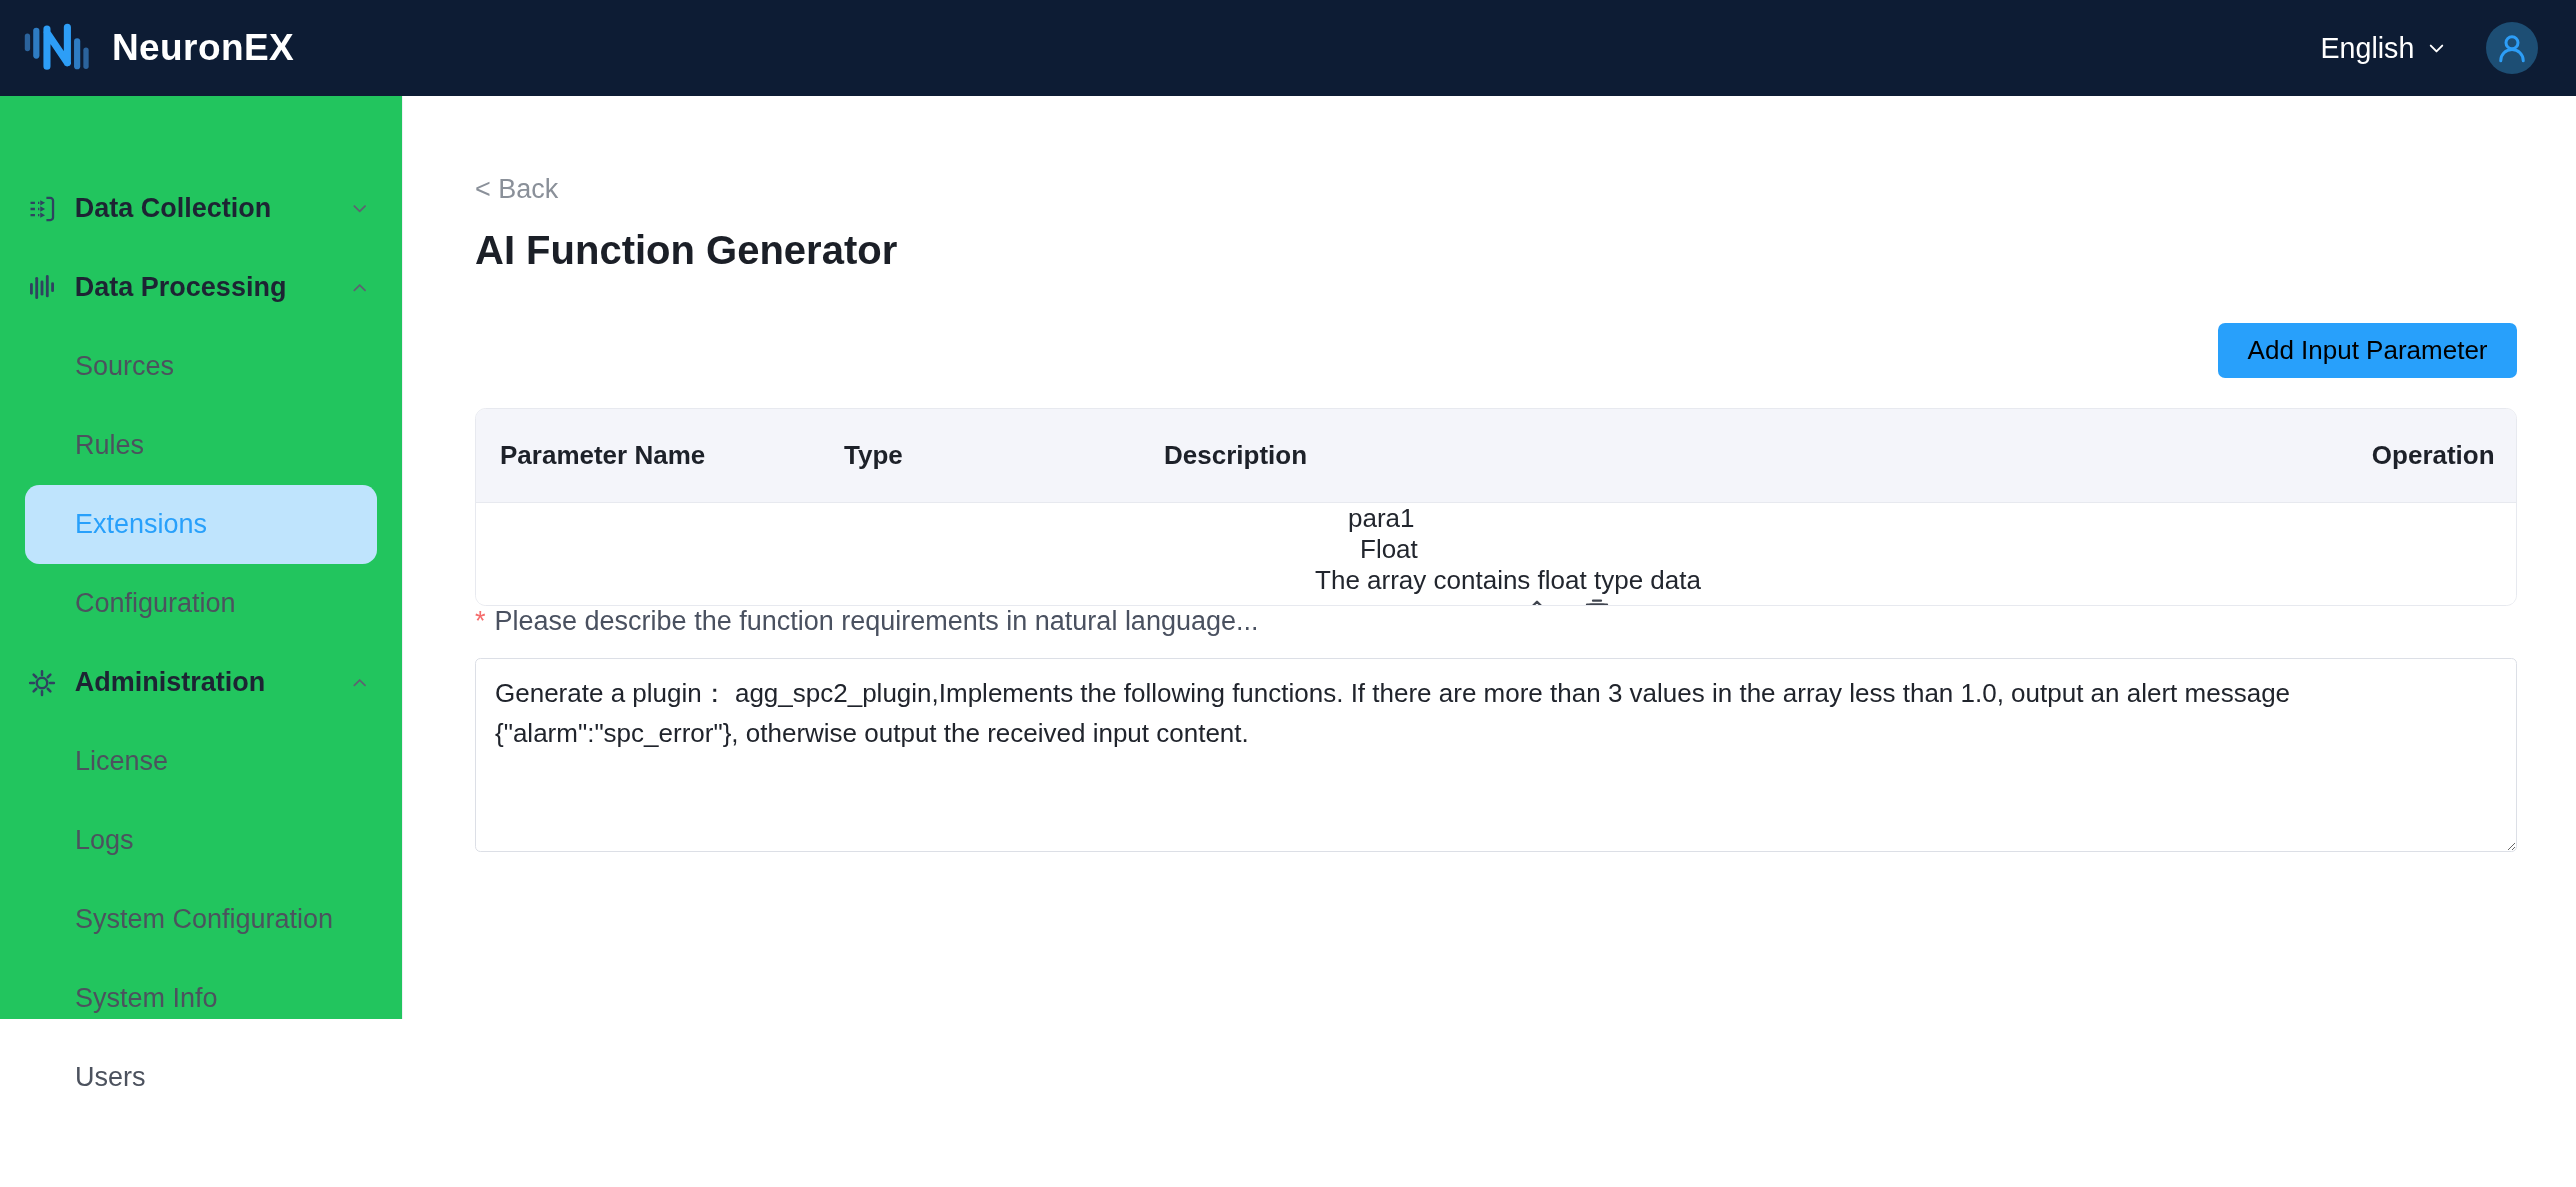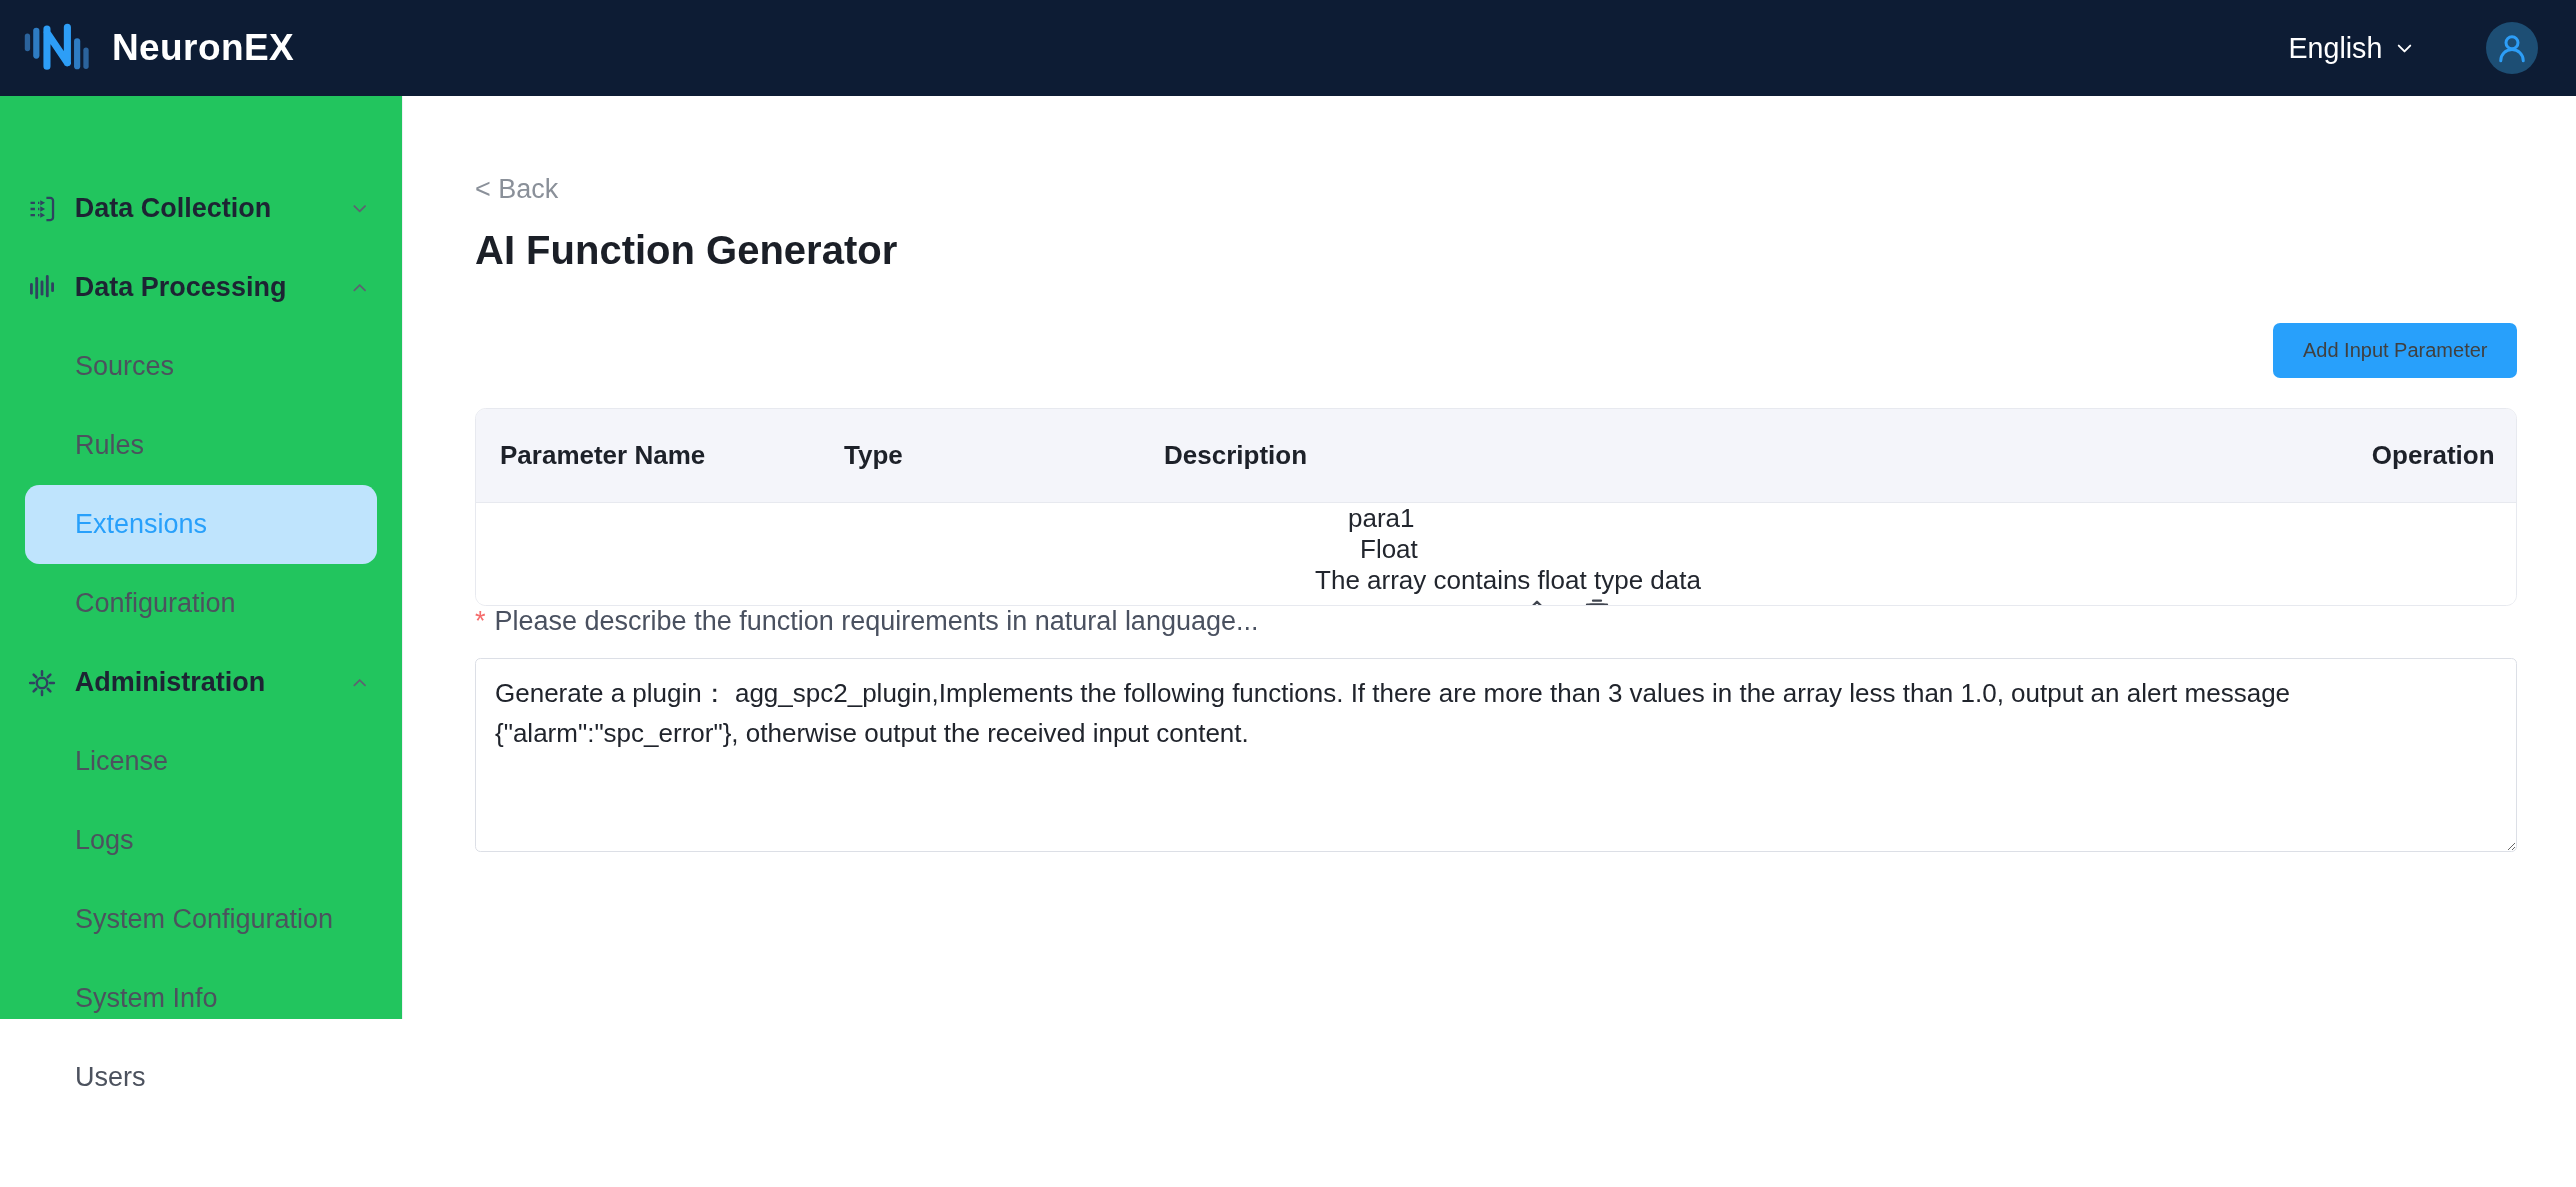--- a/index.html
+++ b/index.html
@@ -4,41 +4,41 @@
 <style>
   * { margin:0; padding:0; box-sizing:border-box; }
   html,body { width:2576px; height:1187px; overflow:hidden; }
   body { font-family:"Liberation Sans","DejaVu Sans",sans-serif; background:#ffffff; color:#22262e; }
   .page { width:2576px; height:1019px; display:flex; flex-direction:column; }
 
   
   .topbar { height:96px; background:#0d1c34; display:flex; align-items:center; padding:0 38px 0 23px; flex:0 0 auto; }
   .brand { display:flex; align-items:center; }
   .brand-name { color:#ffffff; font-size:37px; font-weight:700; margin-left:18px; letter-spacing:0.4px; }
-  .topbar-right { margin-left:auto; display:flex; align-items:center; gap:70px; }
+  .topbar-right { margin-left:auto; display:flex; align-items:center; gap:38px; }
   .lang { display:flex; align-items:center; gap:10.7px; color:#ffffff; font-size:28.6px; cursor:pointer; }
   .avatar { width:52px; height:52px; border-radius:50%; background:#1d4e74; display:flex; align-items:center; justify-content:center; cursor:pointer; }
 
   
   .body { flex:1; display:flex; min-height:0; }
   .sidebar { width:403px; background:#22c55e; border-right:0.9px solid #eef0f4; padding-top:73px; flex:0 0 auto; }
   .side-item { height:79px; margin:0 25px; border-radius:14.3px; display:flex; align-items:center; font-size:27px; color:#1d2433; cursor:pointer; }
   .side-item .icon { width:30px; height:30px; margin-left:1.8px; flex:0 0 auto; display:flex; }
   .side-item .lbl { margin-left:18px; font-weight:600; }
   .side-item .chev { margin-left:auto; margin-right:7.1px; display:flex; color:#5c6470; }
   .side-item.sub { color:#4c525e; }
   .side-item.sub .lbl { margin-left:50px; font-weight:400; }
   .side-item.active { background:#bfe4fd; color:#28a0fb; }
   .side-item.active .lbl { color:#28a0fb; }
 
   
   .main { flex:1; background:#ffffff; padding:78px 59px 4px 72px; min-width:0; }
   .back { font-size:27px; color:#8a9099; cursor:pointer; width:max-content; }
   .title { margin-top:23px; font-size:40px; font-weight:700; color:#1b1f27; }
-  .btn { background:#28a0fb; color:#404040; border:none; border-radius:7.1px; font-size:20px;
+  .btn { background:#28a0fb; color:#000000; border:none; border-radius:7.1px; font-size:26px;
          font-family:inherit; cursor:pointer; }
   .add-row { margin-top:50px; display:flex; justify-content:flex-end; }
   .btn-add { height:55px; padding:0 29.5px; }
 
   
   .ptable { margin-top:29.5px; border:0.9px solid #e7e9ef; border-radius:10.7px; overflow:hidden; background:#fff; }
   .trow { display:flex; align-items:center; }
   .thead { background:#f4f5fa; height:94px; border-bottom:0.9px solid #e7e9ef; font-weight:600; color:#1d2129; }
   .tbody-row { height:102px; background:#ffffff;flex-direction:column; }
   .cell { font-size:26px; padding-left:24px; }

